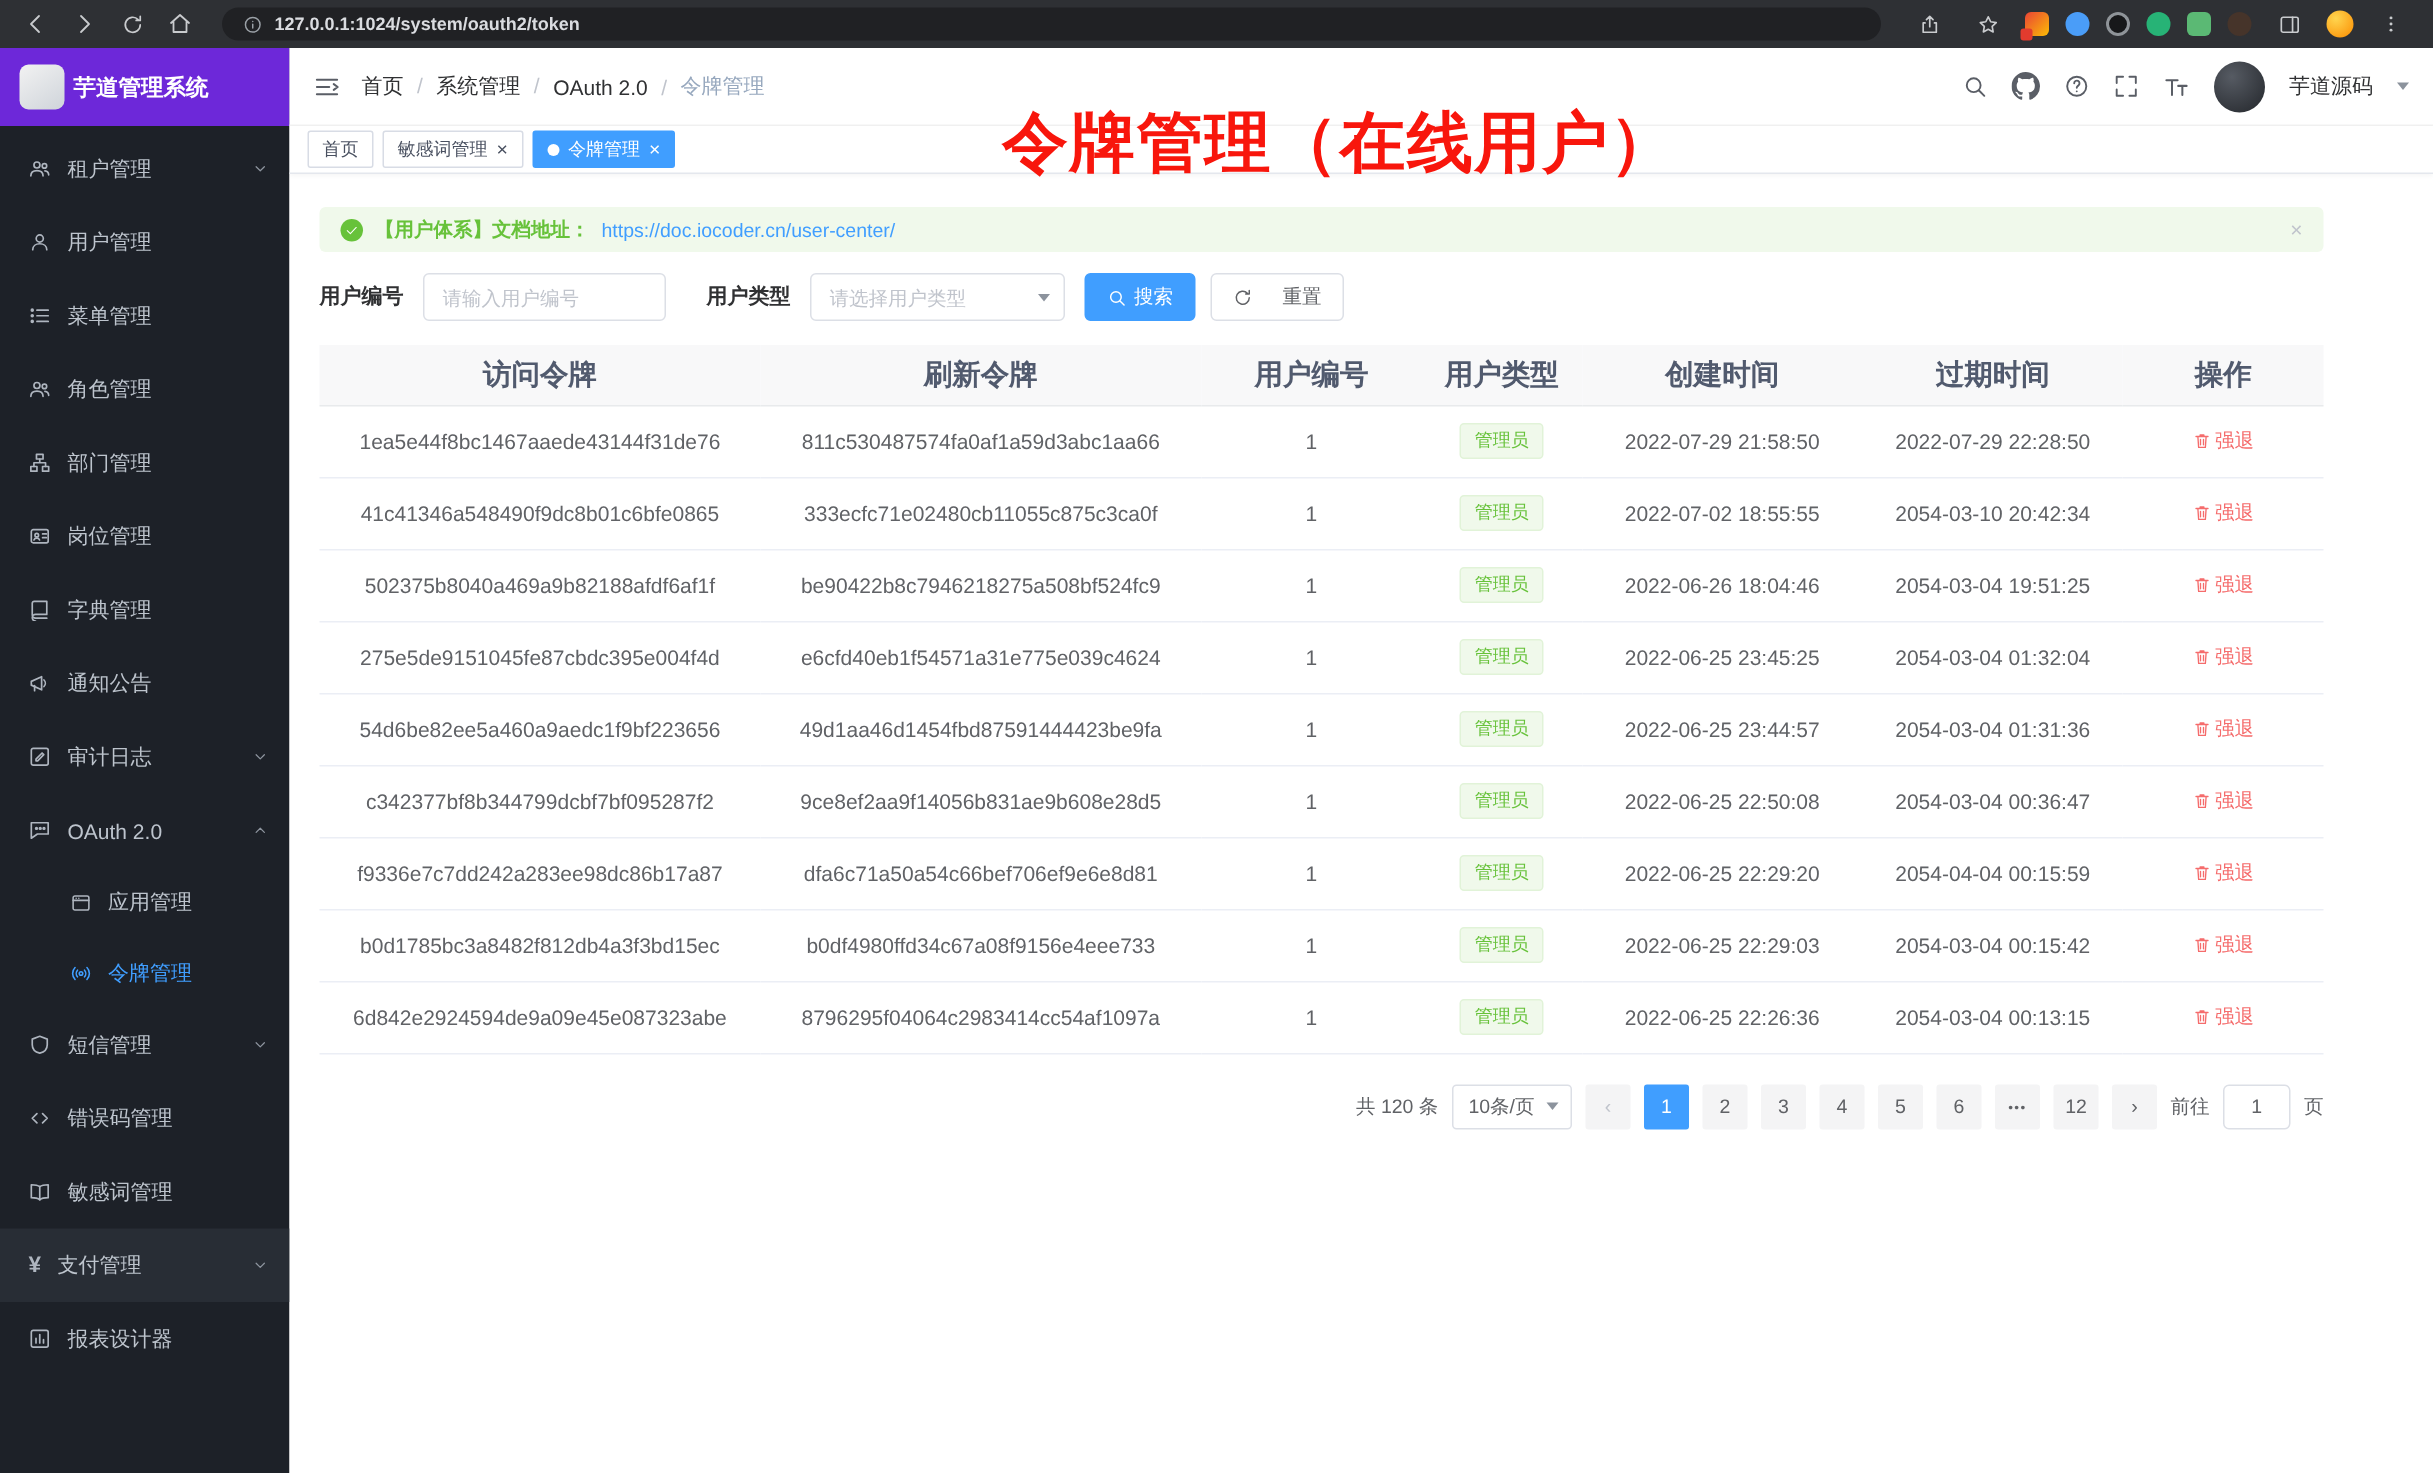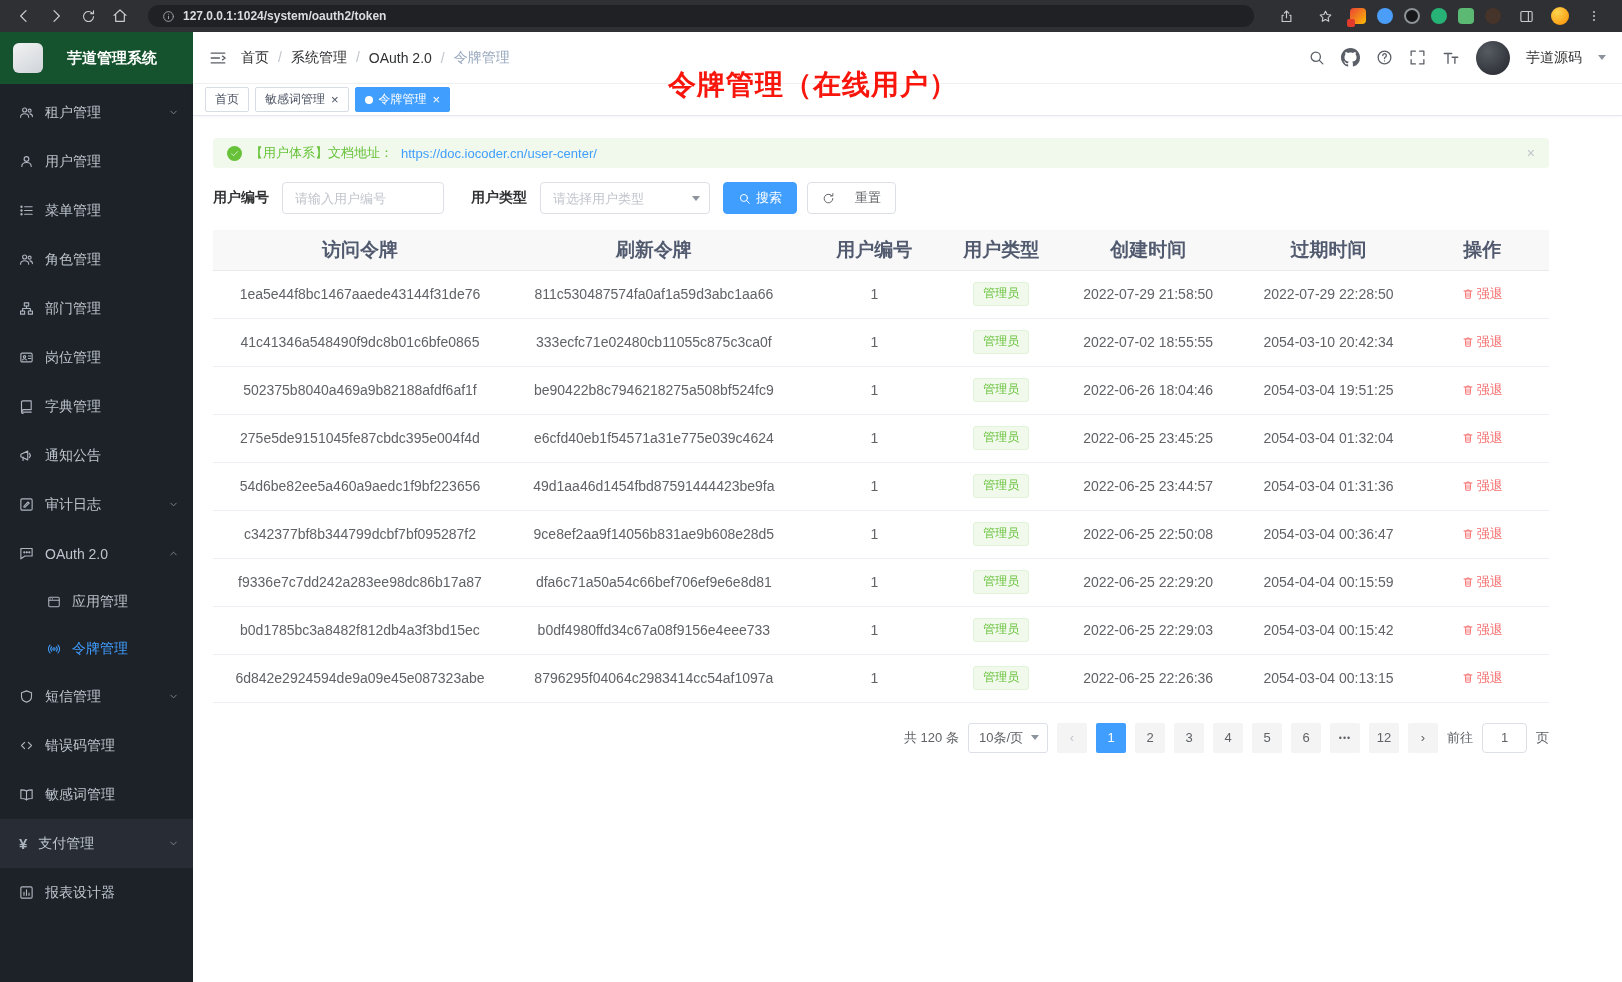--- a/index.html
+++ b/index.html
@@ -17,21 +17,21 @@
   .urlbar .b-ic{width:16px;height:16px;color:#9aa0a6;}
   .url-text{white-space:nowrap;overflow:hidden;font-weight:bold;}
   .ext{position:relative;width:16px;height:16px;border-radius:4px;flex:0 0 auto;}
   .ext.round{border-radius:50%;}
   .ext-badge{position:absolute;left:-3px;bottom:-3px;width:8px;height:8px;background:#e23b2e;border-radius:2px;}
   .b-right{display:flex;align-items:center;gap:11px;padding:0 4px;}
 
   
   .app{display:flex;height:950px;}
   .sidebar{width:193px;background:var(--sidebar_bg);color:#bdc4cd;display:flex;flex-direction:column;flex:0 0 auto;}
-  .logo{height:52px;display:flex;align-items:center;gap:24px;padding:0 13px;background:#14532d;flex:0 0 auto;}
+  .logo{height:52px;display:flex;align-items:center;gap:6px;padding:0 13px;background:#6d28d9;flex:0 0 auto;}
   .logo-img{width:30px;height:30px;border-radius:6px;background:linear-gradient(145deg,#f2f2f2,#cfd4da);}
   .logo-title{color:#fff;font-size:15px;font-weight:bold;white-space:nowrap;}
   .menu{flex:1;overflow:hidden;padding-top:4px;}
   .m-item{height:49px;display:flex;align-items:center;gap:11px;padding:0 19px;font-size:14px;cursor:pointer;position:relative;white-space:nowrap;}
   .m-item .chev{position:absolute;right:14px;color:#8d949e;}
   .m-item.alt{background:#282d35;}
   .m-item.sub{padding-left:47px;height:47px;}
   .m-item.active{color:var(--primary);}
   .m-item .m-ic{color:#aeb5bf;flex:0 0 auto;}
   .m-item.active .m-ic{color:var(--primary);}
@@ -51,21 +51,21 @@
 
   .tabsbar{height:32px;display:flex;align-items:center;gap:6px;padding:0 12px;border-bottom:1px solid #e4e7ed;box-shadow:0 1px 3px rgba(0,0,0,.04);flex:0 0 auto;}
   .tag-tab{height:25px;padding:0 9px;border:1px solid #d8dce5;font-size:12px;color:#495060;display:inline-flex;align-items:center;gap:6px;background:#fff;border-radius:2px;cursor:pointer;white-space:nowrap;}
   .tag-tab.active{background:var(--primary);border-color:var(--primary);color:#fff;}
   .tag-tab .dot{width:8px;height:8px;border-radius:50%;background:#fff;}
   .tab-close::before{content:"×";font-size:13px;line-height:1;}
 
   .content{flex:1;padding:22px 73px 0 20px;position:relative;overflow:hidden;}
 
   .alert{height:30px;background:#f0f9eb;border-radius:4px;display:flex;align-items:center;gap:8px;padding:0 14px;font-size:13px;}
-  .alert-text{color:var(--success);}
+  .alert-text{color:var(--success);font-weight:bold;}
   .alert-link{color:var(--primary);text-decoration:none;}
   .alert-close{margin-left:auto;color:#c0c4cc;cursor:pointer;font-size:14px;}
   .alert-close::before{content:"×";}
   .check-ic{width:15px;height:15px;border-radius:50%;background:var(--success);color:#fff;display:flex;align-items:center;justify-content:center;flex:0 0 auto;}
 
   .filters{margin-top:14px;display:flex;align-items:center;font-size:14px;}
   .f-label{font-weight:bold;color:#303133;margin-right:13px;white-space:nowrap;}
   .ipt{height:32px;border:1px solid #dcdfe6;border-radius:4px;padding:0 12px;font-size:13px;color:#606266;outline:none;background:#fff;font-family:inherit;}
   .ipt::placeholder{color:#c0c4cc;}
   .sel-wrap{position:relative;display:inline-flex;align-items:center;}
@@ -82,21 +82,21 @@
   .danger-link{color:var(--danger);font-size:13px;text-decoration:none;display:inline-flex;align-items:center;gap:3px;cursor:pointer;}
 
   .pager{margin-top:20px;display:flex;align-items:center;justify-content:flex-end;gap:9px;font-size:13px;color:#606266;}
   .pg-box{min-width:30px;height:30px;background:#f4f4f5;border-radius:2px;display:inline-flex;align-items:center;justify-content:center;padding:0 4px;cursor:pointer;color:#606266;font-size:13px;}
   .pg-box.active{background:var(--primary);color:#fff;}
   .pg-box.disabled{color:#c0c4cc;}
   .pg-sel{position:relative;height:30px;border:1px solid #dcdfe6;border-radius:3px;display:inline-flex;align-items:center;padding:0 24px 0 10px;background:#fff;cursor:pointer;}
   .pg-sel .caret-down{position:absolute;right:8px;}
   .goto-ipt{width:45px;height:30px;text-align:center;padding:0 4px;}
 
-  .annotation{position:absolute;left:668px;top:66px;font-size:28px;font-weight:bold;color:var(--annotation);z-index:60;white-space:nowrap;letter-spacing:1px;}
+  .annotation{position:absolute;left:668px;top:66px;font-size:44px;font-weight:bold;color:var(--annotation);z-index:60;white-space:nowrap;letter-spacing:1px;}
 </style>
 </head>
 <body>
 
 <div class="browser">
   <span class="b-ic">
       <svg width="16" height="16" viewBox="0 0 24 24" class="stroke">
         <path d="M15 4l-8 8 8 8"></path>
       </svg>
     </span>

